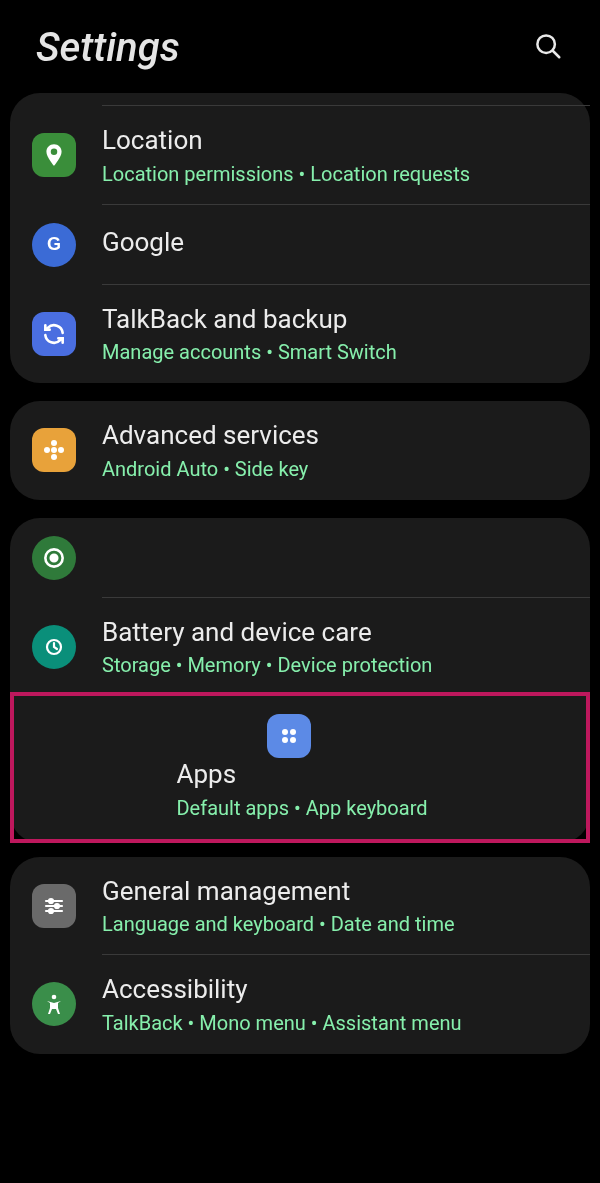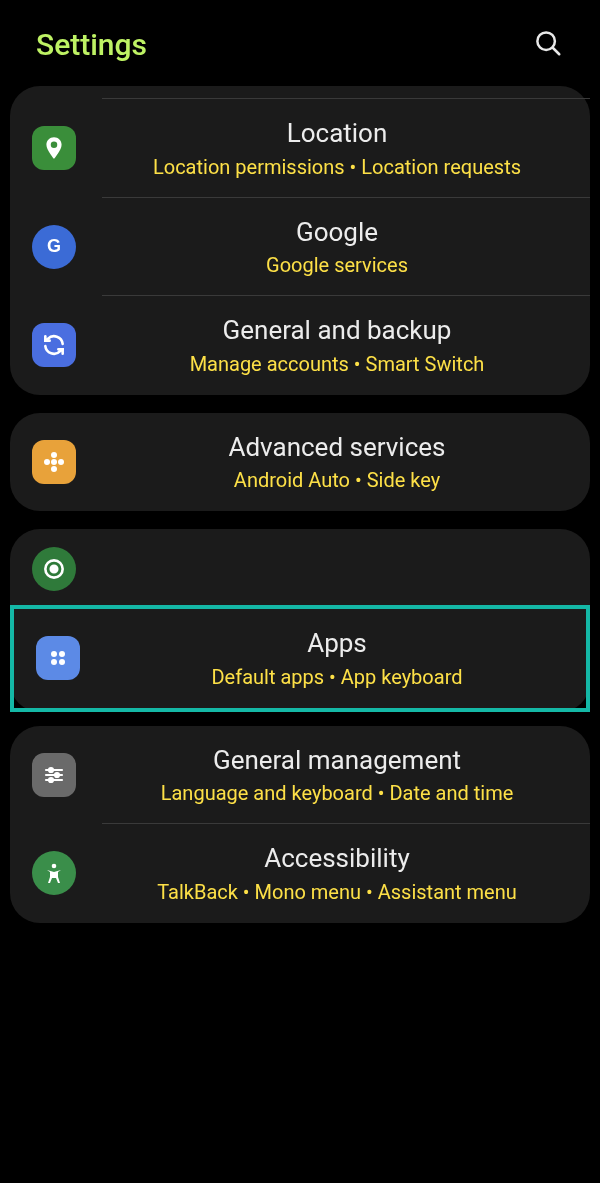--- a/index.html
+++ b/index.html
@@ -11,35 +11,35 @@
     overflow: hidden;
     color: #e8e8e8;
   }
   .header {
     display: flex;
     align-items: center;
     justify-content: space-between;
     padding: 24px 32px 22px 36px;
   }
   .header-title {
-    font-size: 30px;
+    font-size: 40px;
     font-weight: 500;
-    color: #bef264;
+    color: #e5e5e5;
+    font-style: italic;
   }
   .search-btn {
     width: 40px; height: 40px;
     display: flex; align-items: center; justify-content: center;
     background: transparent; border: none; cursor: pointer;
   }
   .card {
     background: #1b1b1b;
     border-radius: 30px;
     margin: 0 10px 18px 10px;
     padding: 0;
-    text-align: center;
   }
   .card .divider-top {
     height: 1px;
     background: #3a3a3a;
     margin: 0 0 0 92px;
   }
   .card.first { padding-top: 12px; }
   .row {
     display: flex;
     align-items: center;
@@ -65,28 +65,29 @@
   .text-col { flex: 1; min-width: 0; }
   .row-title {
     font-size: 26px;
     font-weight: 400;
     color: #ececec;
     line-height: 1.25;
     margin-bottom: 4px;
   }
   .row-sub {
     font-size: 20px;
-    color: #fde047;
+    color: #86efac;
     line-height: 1.3;
   }
   .highlight {
-    border: 4px solid #14b8a6;
+    border: 4px solid #be185d;
     margin: -4px 0;
     position: relative;
     z-index: 2;
+    flex-direction: column;
   }
   
   .bg-green   { background: #3a8e3a; }
   .bg-blue    { background: #3b6bd6; }
   .bg-blue2   { background: #4a6ee0; }
   .bg-orange  { background: #e8a23a; }
   .bg-dkgreen { background: #2f7a3a; }
   .bg-teal    { background: #0a8f7a; }
   .bg-ltblue  { background: #5c8ae6; }
   .bg-gray    { background: #6a6a6a; }
@@ -124,35 +125,34 @@
   </div>
 
   <div class="row">
     <div class="icon bg-blue circle">
       <svg width="24" height="24" viewBox="0 0 24 24">
           <text x="12" y="17" font-size="18" font-weight="700" text-anchor="middle" fill="#fff" font-family="Arial">G</text>
         </svg>
     </div>
     <div class="text-col">
       <div class="row-title">Google</div>
-      <div class="row-sub">Google services</div>
     </div>
   </div>
 
   <div class="row">
     <div class="icon bg-blue2">
       <svg width="26" height="26" viewBox="0 0 24 24" fill="none" stroke="#fff" stroke-width="2.4" stroke-linecap="round">
           <path d="M20 11A8 8 0 006.3 6.3L4 8"></path>
           <path d="M4 13a8 8 0 0013.7 4.7L20 16"></path>
           <polyline points="4 4 4 8 8 8"></polyline>
           <polyline points="20 20 20 16 16 16"></polyline>
         </svg>
     </div>
     <div class="text-col">
-      <div class="row-title">General and backup</div>
+      <div class="row-title">TalkBack and backup</div>
       <div class="row-sub">Manage accounts  •  Smart Switch</div>
     </div>
   </div>
 </div>
 
 <div class="card">
   <div class="row">
     <div class="icon bg-orange">
       <svg width="24" height="24" viewBox="0 0 24 24" fill="#fff">
           <circle cx="12" cy="12" r="3"></circle>
@@ -172,20 +172,32 @@
 <div class="card">
   <div class="row">
     <div class="icon bg-dkgreen circle">
       <svg width="26" height="26" viewBox="0 0 24 24" fill="none" stroke="#fff" stroke-width="2.4">
           <circle cx="12" cy="12" r="8"></circle>
           <circle cx="12" cy="12" r="3" fill="#fff"></circle>
         </svg>
     </div>
   </div>
 
+  <div class="row">
+    <div class="icon bg-teal circle">
+      <svg width="24" height="24" viewBox="0 0 24 24" fill="none" stroke="#fff" stroke-width="2.2" stroke-linecap="round">
+          <path d="M5 12a7 7 0 1014 0 7 7 0 10-14 0"></path>
+          <path d="M12 8v4l3 2"></path>
+        </svg>
+    </div>
+    <div class="text-col">
+      <div class="row-title">Battery and device care</div>
+      <div class="row-sub">Storage  •  Memory  •  Device protection</div>
+    </div>
+  </div>
 
   <div class="row highlight">
     <div class="icon bg-ltblue">
       <svg width="24" height="24" viewBox="0 0 24 24" fill="#fff">
           <circle cx="8" cy="8" r="3"></circle>
           <circle cx="16" cy="8" r="3"></circle>
           <circle cx="8" cy="16" r="3"></circle>
           <circle cx="16" cy="16" r="3"></circle>
         </svg>
     </div>

